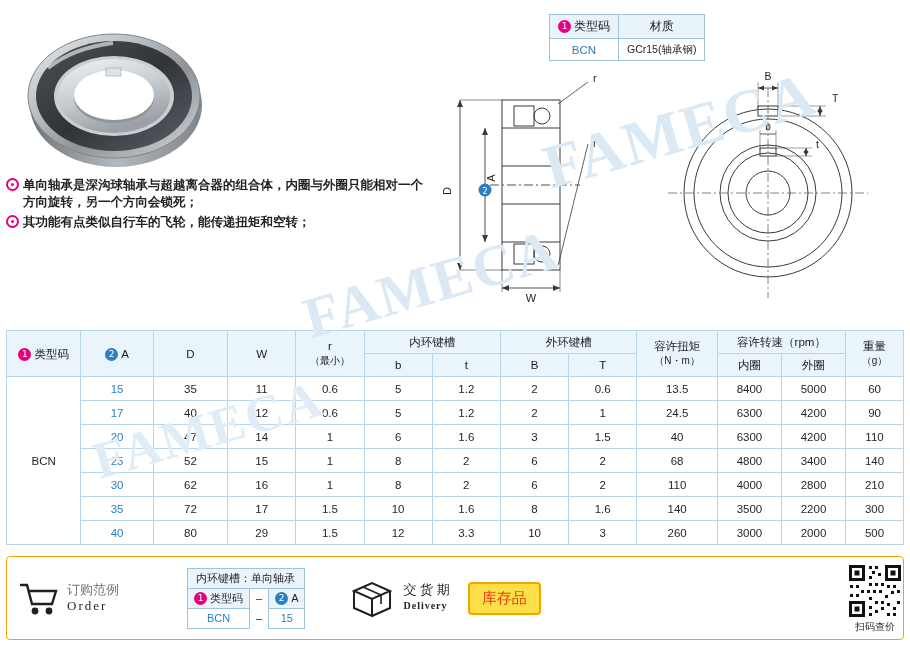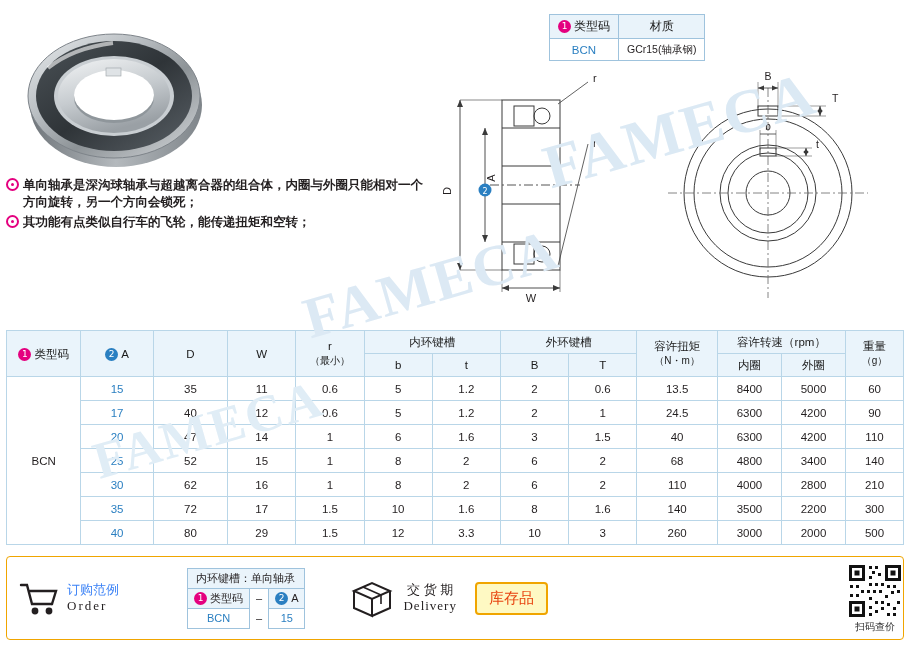--- a/index.html
+++ b/index.html
@@ -114,40 +114,40 @@
   
   .bottom {
     position:absolute; left:6px; top:556px; width:898px; height:84px;
     border:1px solid #f0a500; border-radius:4px;
     background:#ffffff;
   }
   .bot-inner { display:flex; height:100%; align-items:center; }
   .order-box { width:180px; display:flex; align-items:center; padding-left:10px; }
   .cart-icon { width:44px; height:40px; position:relative; margin-right:6px; }
   .order-labels { line-height:16px; }
-  .order-cn { font-size:13px; color:#3b82f6; }
+  .order-cn { font-size:13px; color:#737373; }
   .order-en { font-size:13px; color:#231f20; letter-spacing:2px; font-family:"Liberation Serif",serif; }
 
   .order-table { border-collapse:collapse; font-size:11px; }
   .order-table td {
     border:1px solid #9fc3dd; text-align:center; padding:2px 6px; height:20px;
   }
   .order-table .hdr { background:#eaf4fb; }
   .dash { border:none !important; width:14px; }
 
   .delivery { display:flex; align-items:center; margin-left:44px; }
   .box-icon { width:46px; height:40px; margin-right:8px; position:relative; }
   .del-labels { line-height:16px; }
   .del-cn { font-size:13px;text-align:center; }
-  .del-en { font-size:13px; letter-spacing:1px; font-family:"Liberation Serif",serif; }
+  .del-en { font-size:10px; letter-spacing:1px; font-family:"Liberation Serif",serif;font-weight:bold; }
   .stock-badge {
     margin-left:18px;
     border:2px solid #f0a500; border-radius:4px;
     color:#e8430f; font-size:15px; padding:5px 12px;
-    background:#fef9c3;
+    background:#fde047;
   }
   .qr-wrap { margin-left:auto; text-align:center; }
   .qr { width:56px; height:56px; }
   .qr-cap { font-size:10px; color:#333; margin-top:1px; }
 </style>
 </head>
 <body>
 
 <div class="watermark">
   <div class="wm-text wm1">FAMECA</div>

